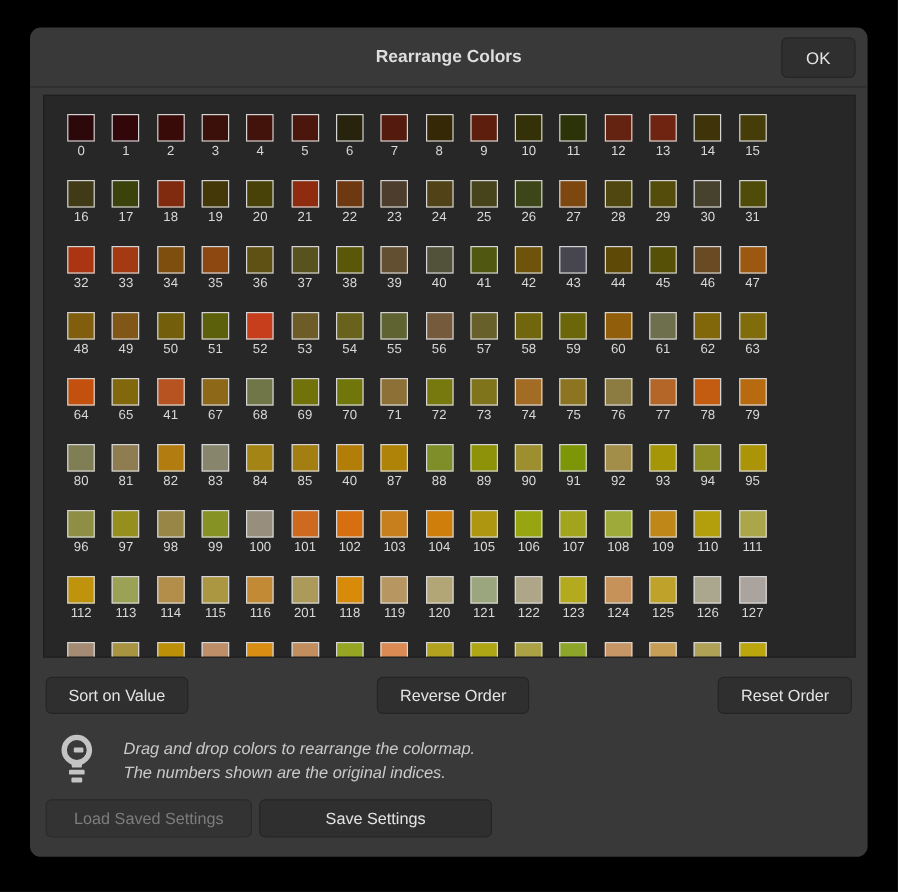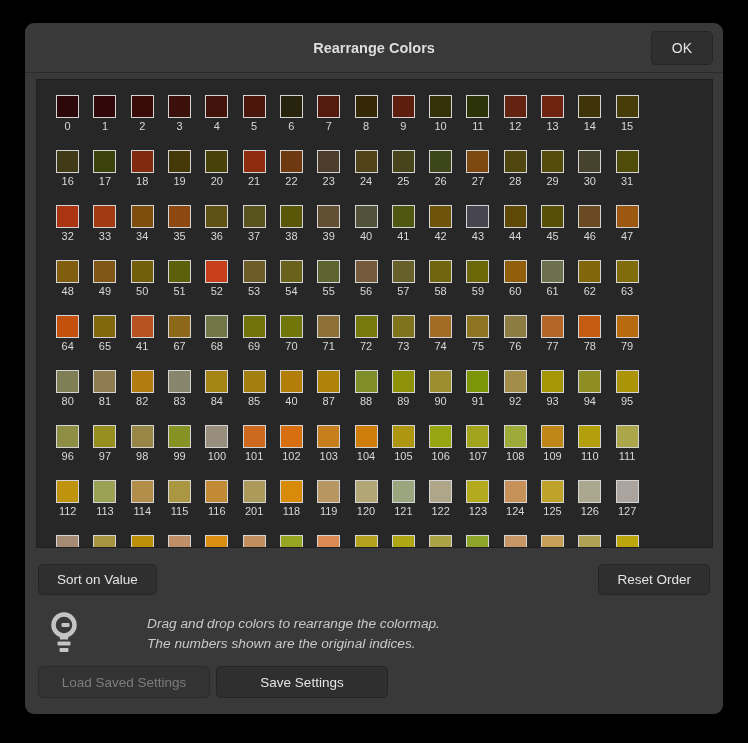--- a/index.html
+++ b/index.html
@@ -80,38 +80,38 @@
   }
   
   .sort-row{
     position:absolute;left:13px;right:13px;top:541px;
     display:flex;justify-content:space-between;
   }
   .sort-row .btn{height:31px;font-size:13.5px;padding:0 18px;}
   
   .hint{
     position:absolute;left:24px;top:588px;
-    display:flex;align-items:flex-start;gap:44px;
+    display:flex;align-items:flex-start;
   }
   .bulb{width:30px;margin-right:24px;}
   .hint-text{
     font-style:italic;
     font-size:13.7px;
     color:#c9c9c9;
     line-height:20px;
     padding-top:3px;
   }
   
   .footer{
     position:absolute;left:13px;top:643px;
     display:flex;
   }
   .footer .btn{height:32px;font-size:13.5px;}
   .btn-load{width:172px;margin-right:6px;color:#7d7d7d;background:#333333;border-color:#2a2a2a;cursor:default;}
-  .btn-save{width:172px;}
+  .btn-save{width:194px;}
 </style>
 </head>
 <body>
 
 <div class="dialog">
 
   <div class="header">
     <div class="title">Rearrange Colors</div>
     <div class="spacer"></div>
     <button class="btn">OK</button>
@@ -677,20 +677,21 @@
           <div class="swatch" style="background: rgb(175, 162, 86); border-color: rgb(212, 212, 212);"></div>
         </div>
         <div class="cell">
           <div class="swatch" style="background: rgb(187, 166, 14); border-color: rgb(212, 212, 212);"></div>
         </div>
       </div>
   </div>
 
   <div class="sort-row">
     <button class="btn">Sort on Value</button>
+    <button class="btn">Reverse Order</button>
     <button class="btn">Reset Order</button>
   </div>
 
   <div class="hint">
     <span class="bulb">
       <svg width="30" height="42" viewBox="0 0 30 42">
         <circle cx="15" cy="14" r="10.5" fill="none" stroke="#c4c4c4" stroke-width="4.5"></circle>
         <rect x="12.5" y="12" width="8" height="4" rx="1" fill="#c4c4c4"></rect>
         <path d="M10 23 L11 28.5 L19 28.5 L20 23 Z" fill="#c4c4c4"></path>
         <rect x="8.5" y="30.5" width="13" height="4" rx="1" fill="#c4c4c4"></rect>

